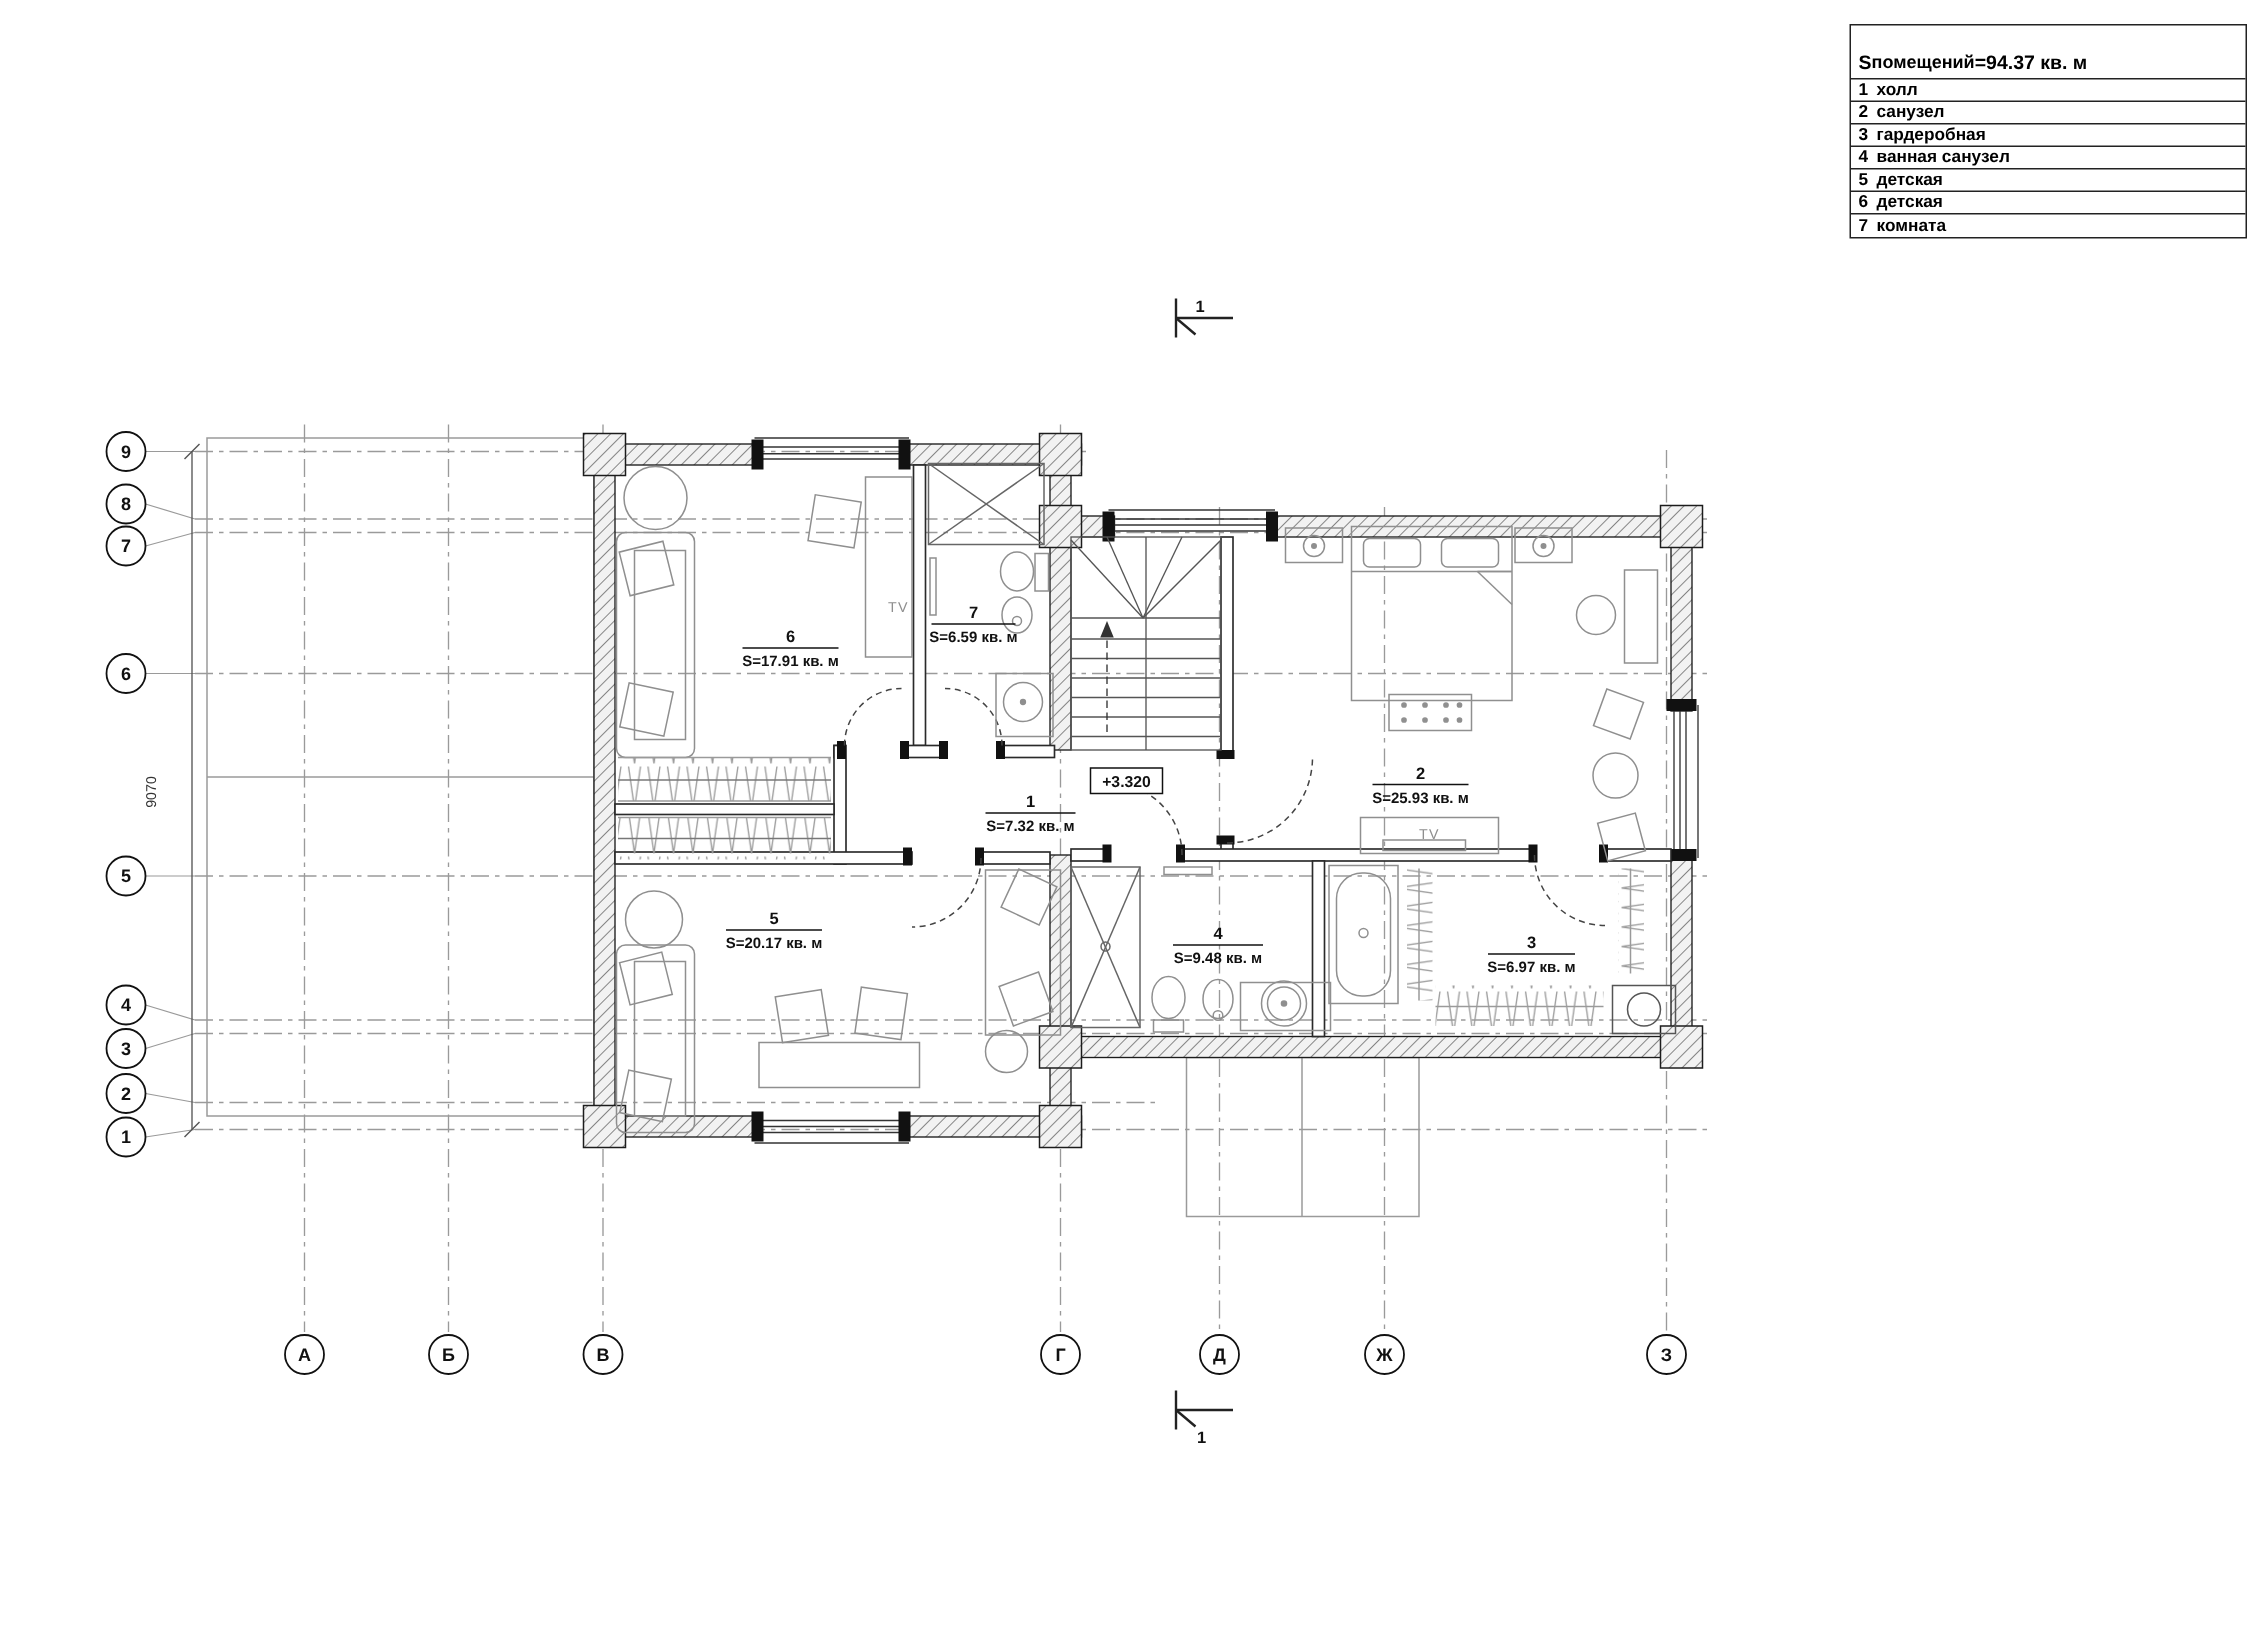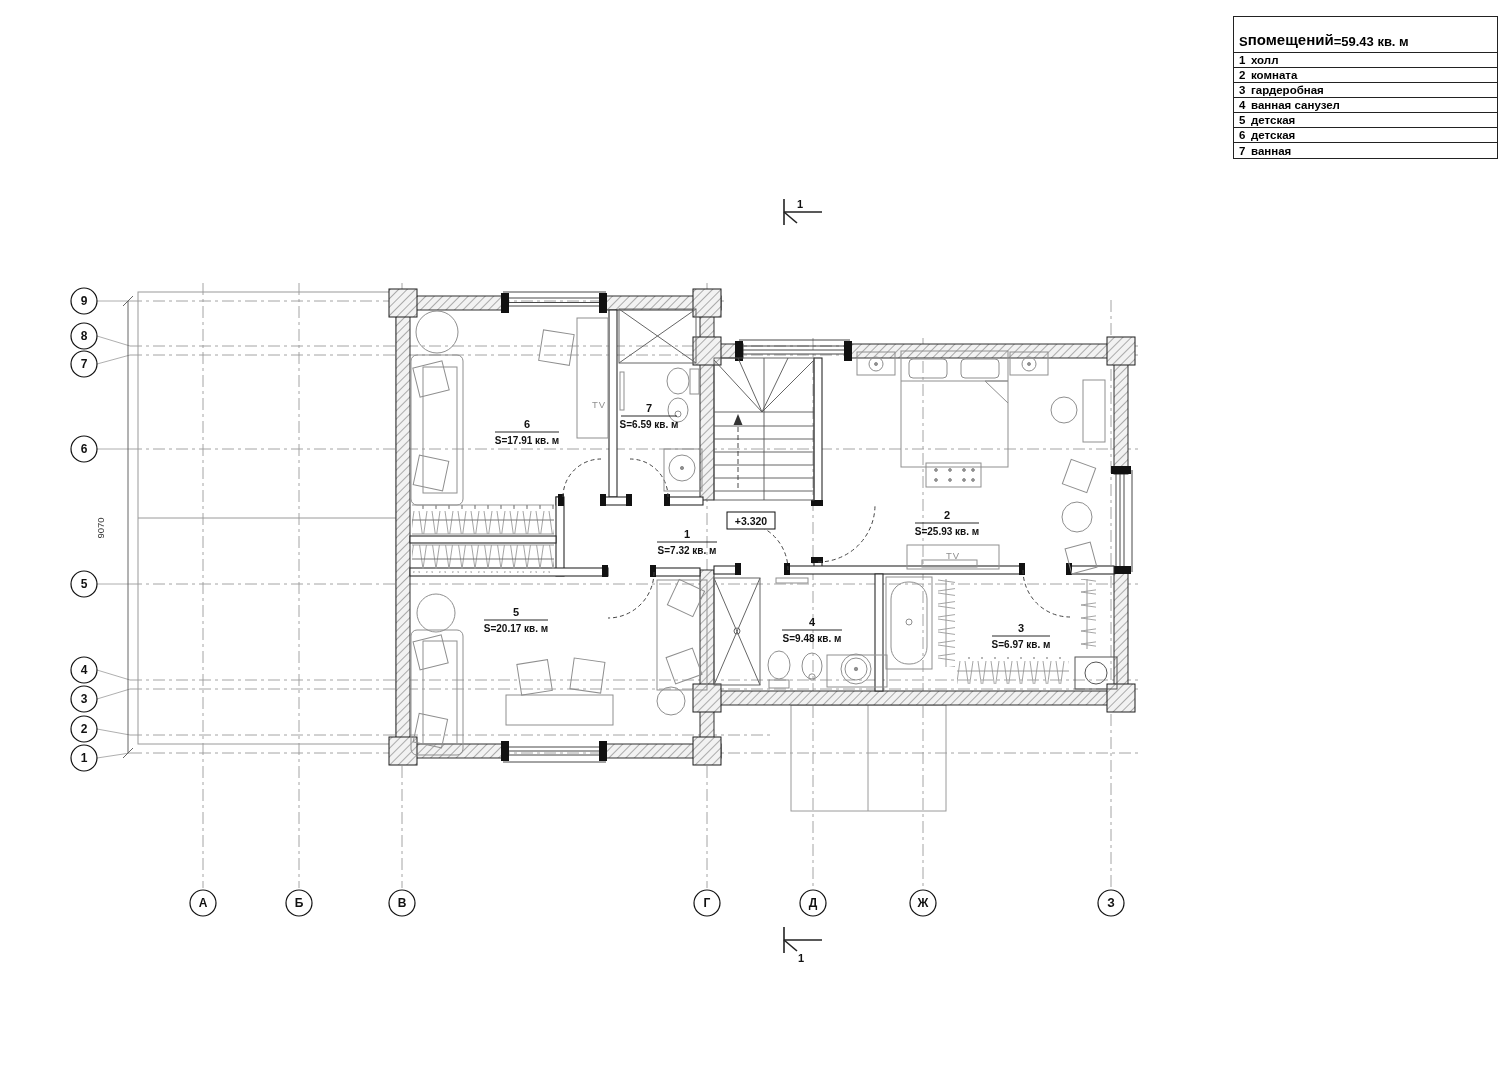--- a/index.html
+++ b/index.html
@@ -11,21 +11,21 @@
   .room-num{font-size:11px;font-weight:700;text-anchor:middle;}
   .room-area{font-size:10px;font-weight:700;text-anchor:middle;}
   .tv-txt{font-size:9.5px;fill:#8f8f8f;text-anchor:middle;letter-spacing:1px;}
   .dim-txt{font-size:9.5px;fill:#333;text-anchor:middle;}
   .sec-txt{font-size:11px;font-weight:700;text-anchor:middle;}
   .elev-txt{font-size:10.5px;font-weight:700;text-anchor:middle;}
   
   .legend{position:absolute;left:1233px;top:16px;width:263px;border:1.4px solid #222;background:#fff;}
   .legend-header{height:36px;border-bottom:1px solid #222;display:flex;align-items:flex-end;
                  padding:2px 5px 3px 5px;font-weight:700;font-size:13px;box-sizing:border-box;}
-  .legend-header .sub{font-size:15px;align-self:flex-end;padding-bottom:1px;}
+  .legend-header .sub{font-size:12px;align-self:flex-end;padding-bottom:1px;}
   .legend-row{height:15px;border-bottom:1px solid #222;font-size:11.5px;font-weight:700;
               display:flex;align-items:center;padding:0 5px;box-sizing:border-box;}
   .legend-row:last-child{border-bottom:none;}
   .legend-row .num{width:12px;}
 </style>
 </head>
 <body>
 
 <div class="canvas">
 
@@ -450,45 +450,45 @@
     <line x1="784" y1="940" x2="822" y2="940"></line>
     <line x1="797" y1="951" x2="784" y2="940"></line>
     <text class="sec-txt" x="801" y="962" stroke="none">1</text>
   </g>
 </svg>
 
 <div class="legend">
   <div class="legend-header">
     <span>S</span>
         <span class="sub">помещений</span>
-        <span>=59.43 кв. м</span>
+        <span>=94.37 кв. м</span>
   </div>
   <div class="legend-row">
         <span class="num">1</span>
         <span>холл</span>
       </div>
   <div class="legend-row">
         <span class="num">2</span>
-        <span>комната</span>
+        <span>санузел</span>
       </div>
   <div class="legend-row">
         <span class="num">3</span>
         <span>гардеробная</span>
       </div>
   <div class="legend-row">
         <span class="num">4</span>
         <span>ванная санузел</span>
       </div>
   <div class="legend-row">
         <span class="num">5</span>
         <span>детская</span>
       </div>
   <div class="legend-row">
         <span class="num">6</span>
         <span>детская</span>
       </div>
   <div class="legend-row">
         <span class="num">7</span>
-        <span>ванная</span>
+        <span>комната</span>
       </div>
 </div>
 
 </div>
 
 </body></html>

